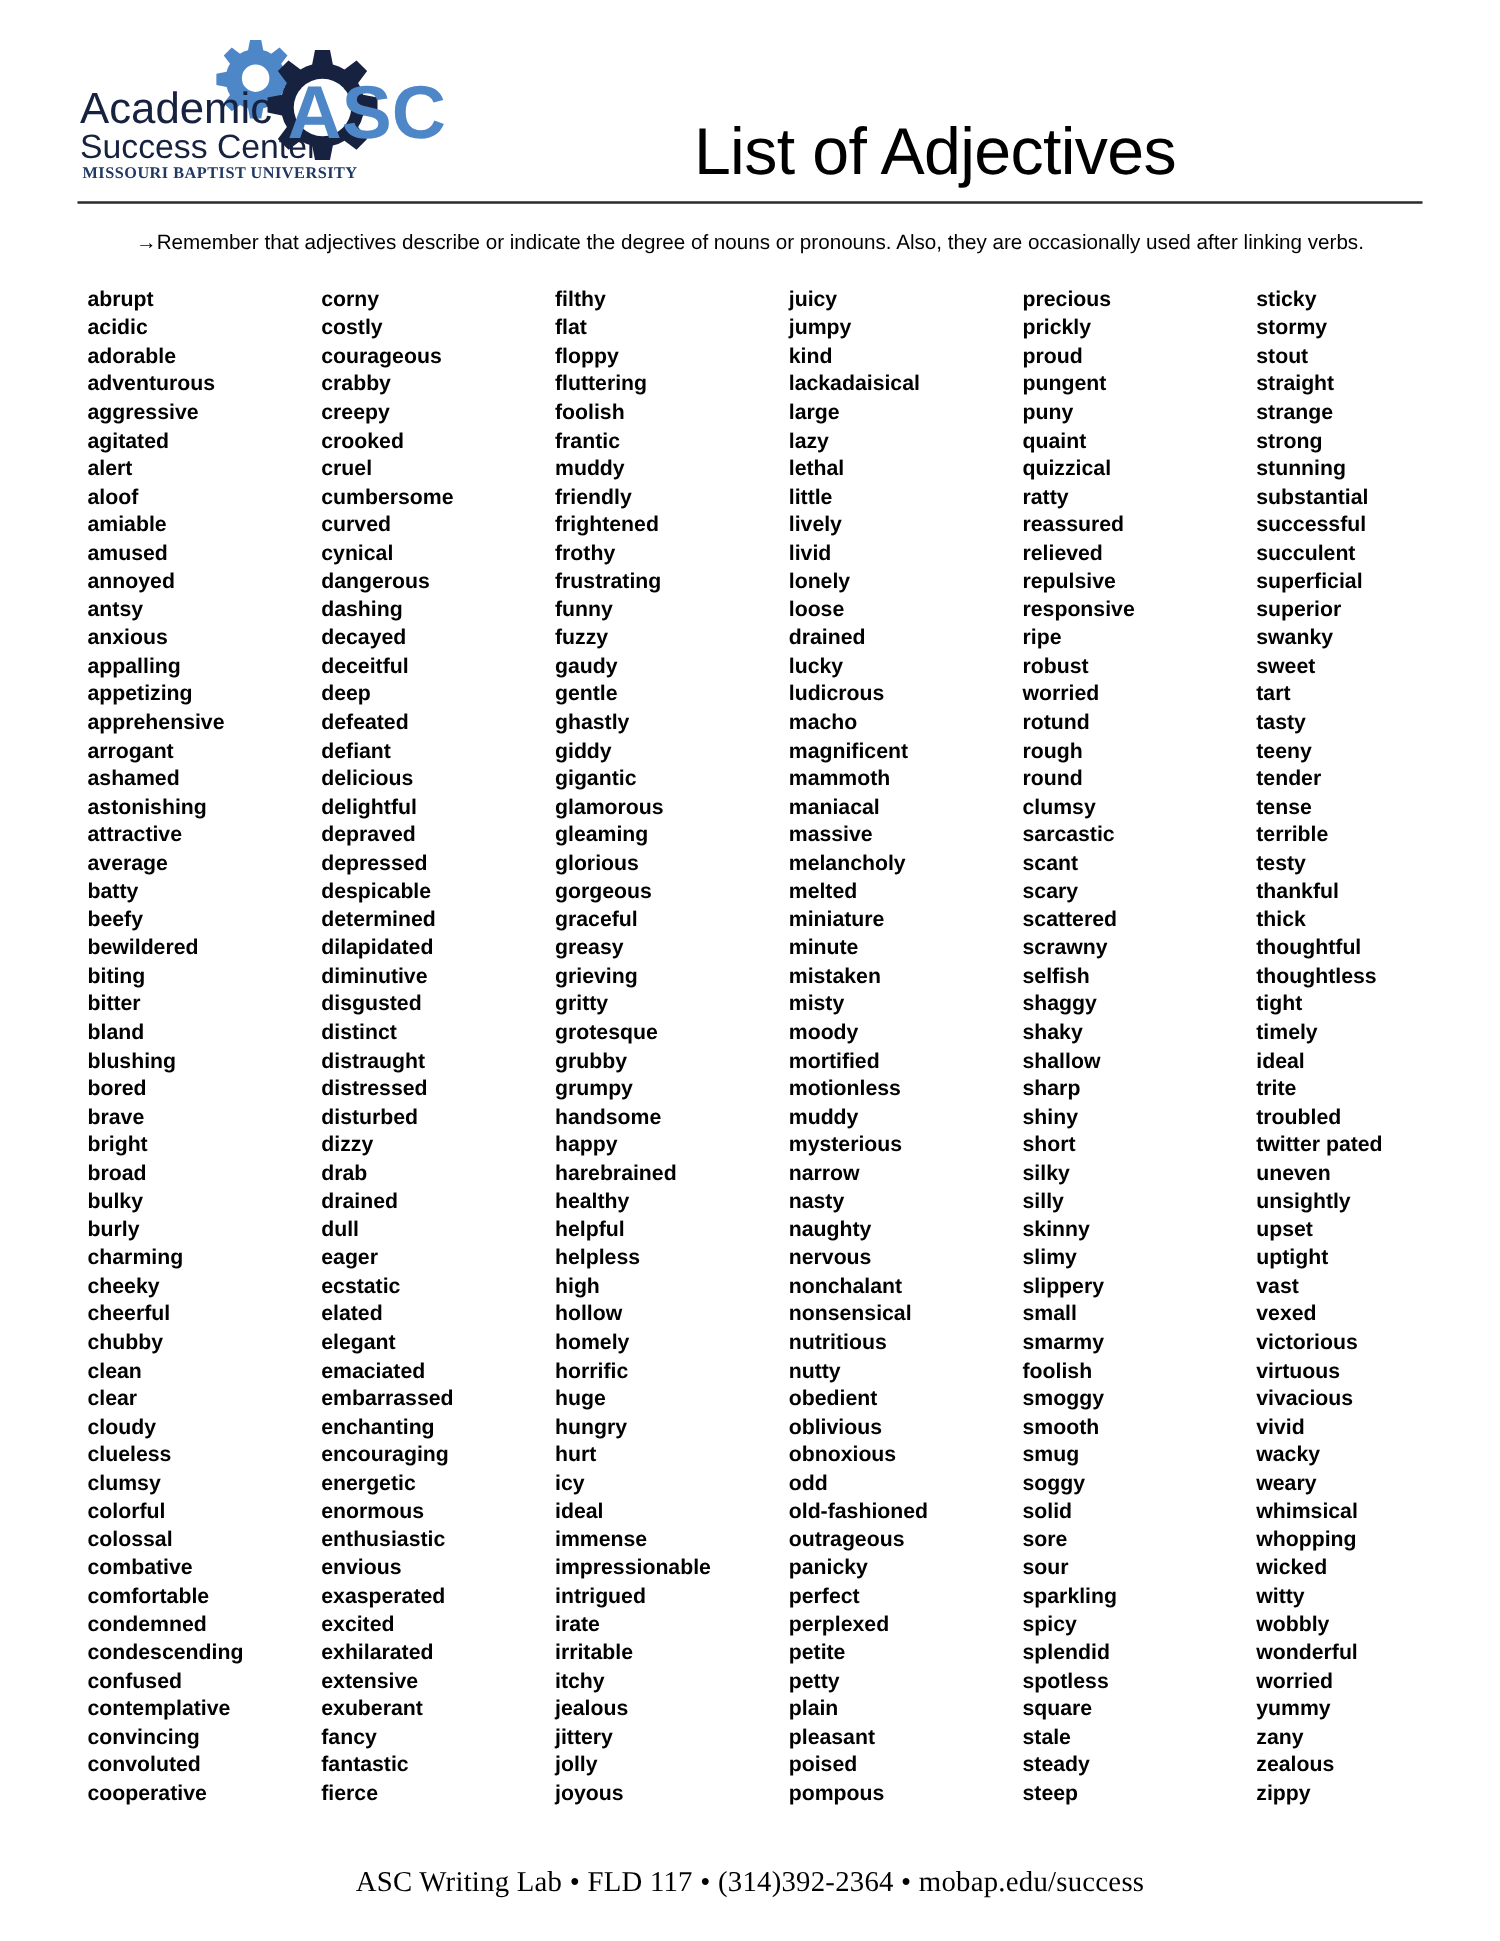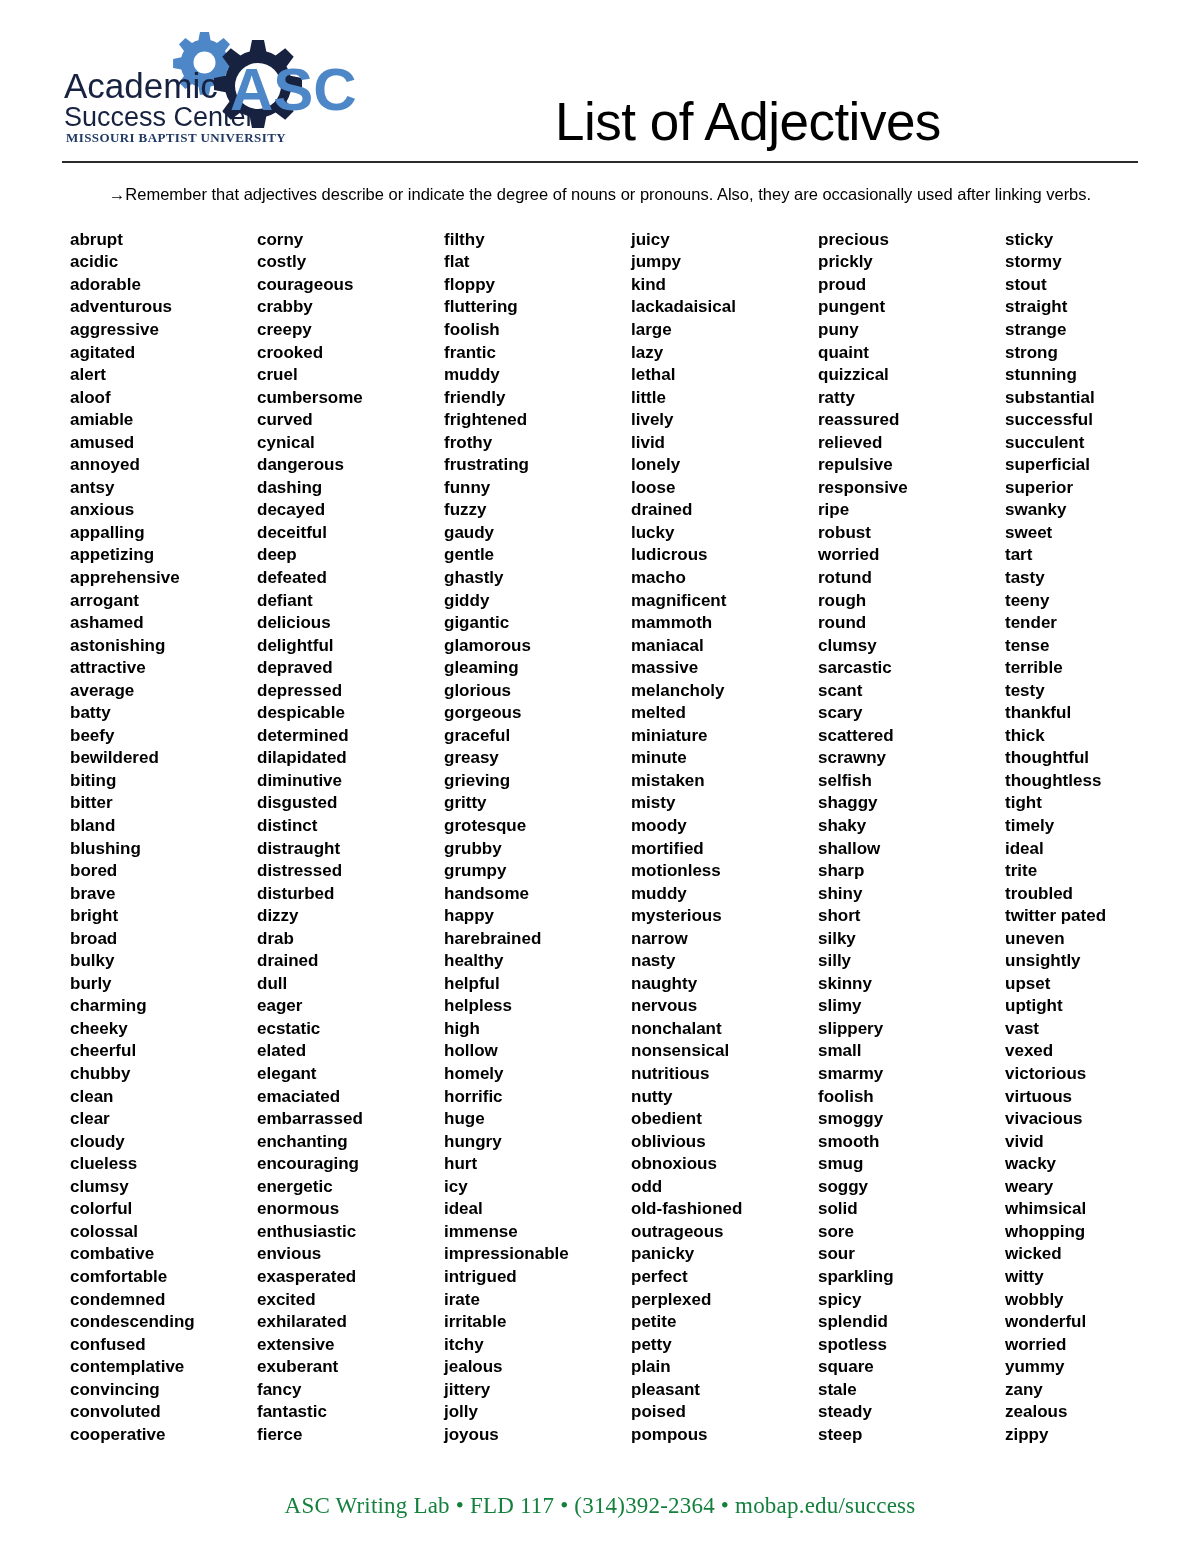--- a/index.html
+++ b/index.html
@@ -97,21 +97,21 @@
 
   
   .footer {
     position: absolute;
     left: 0;
     right: 0;
     bottom: 34px;
     text-align: center;
     font-family: "Liberation Serif", serif;
     font-size: 23px;
-    color: #15803d;
+    color: #000000;
     letter-spacing: 0.2px;
   }
 </style>
 </head>
 <body>
 
 <div class="page">
 
   <div class="header">
 

